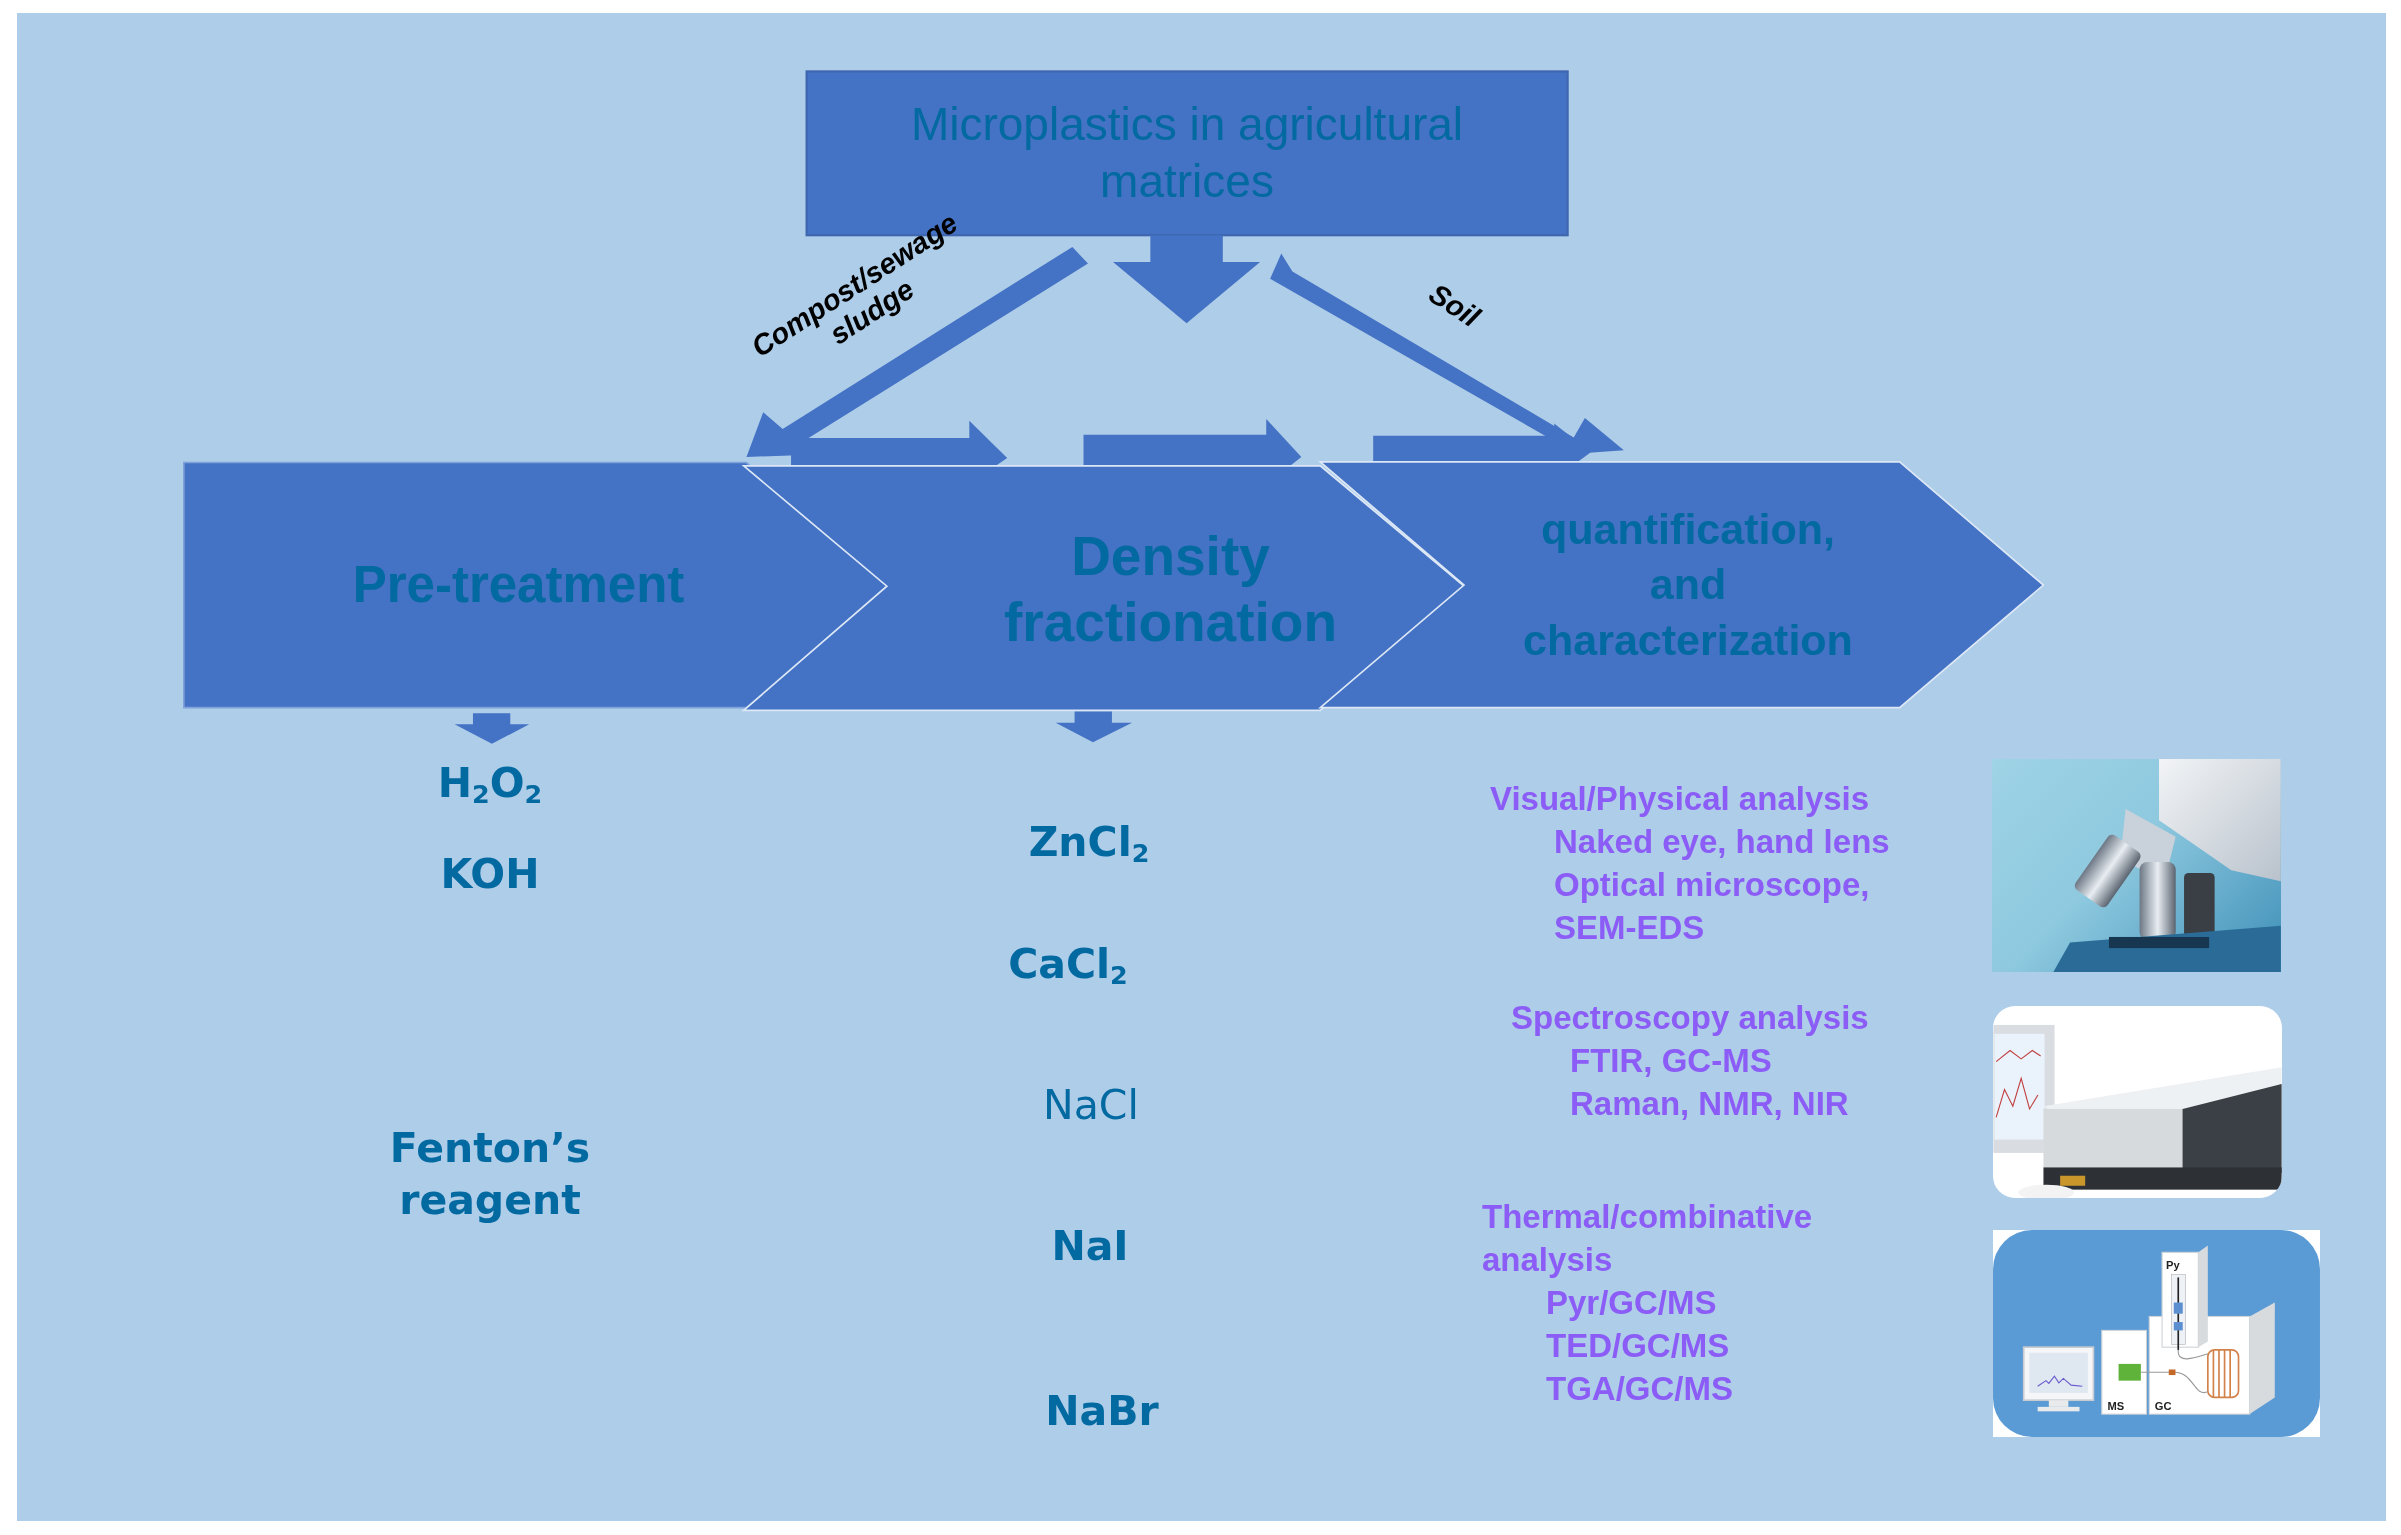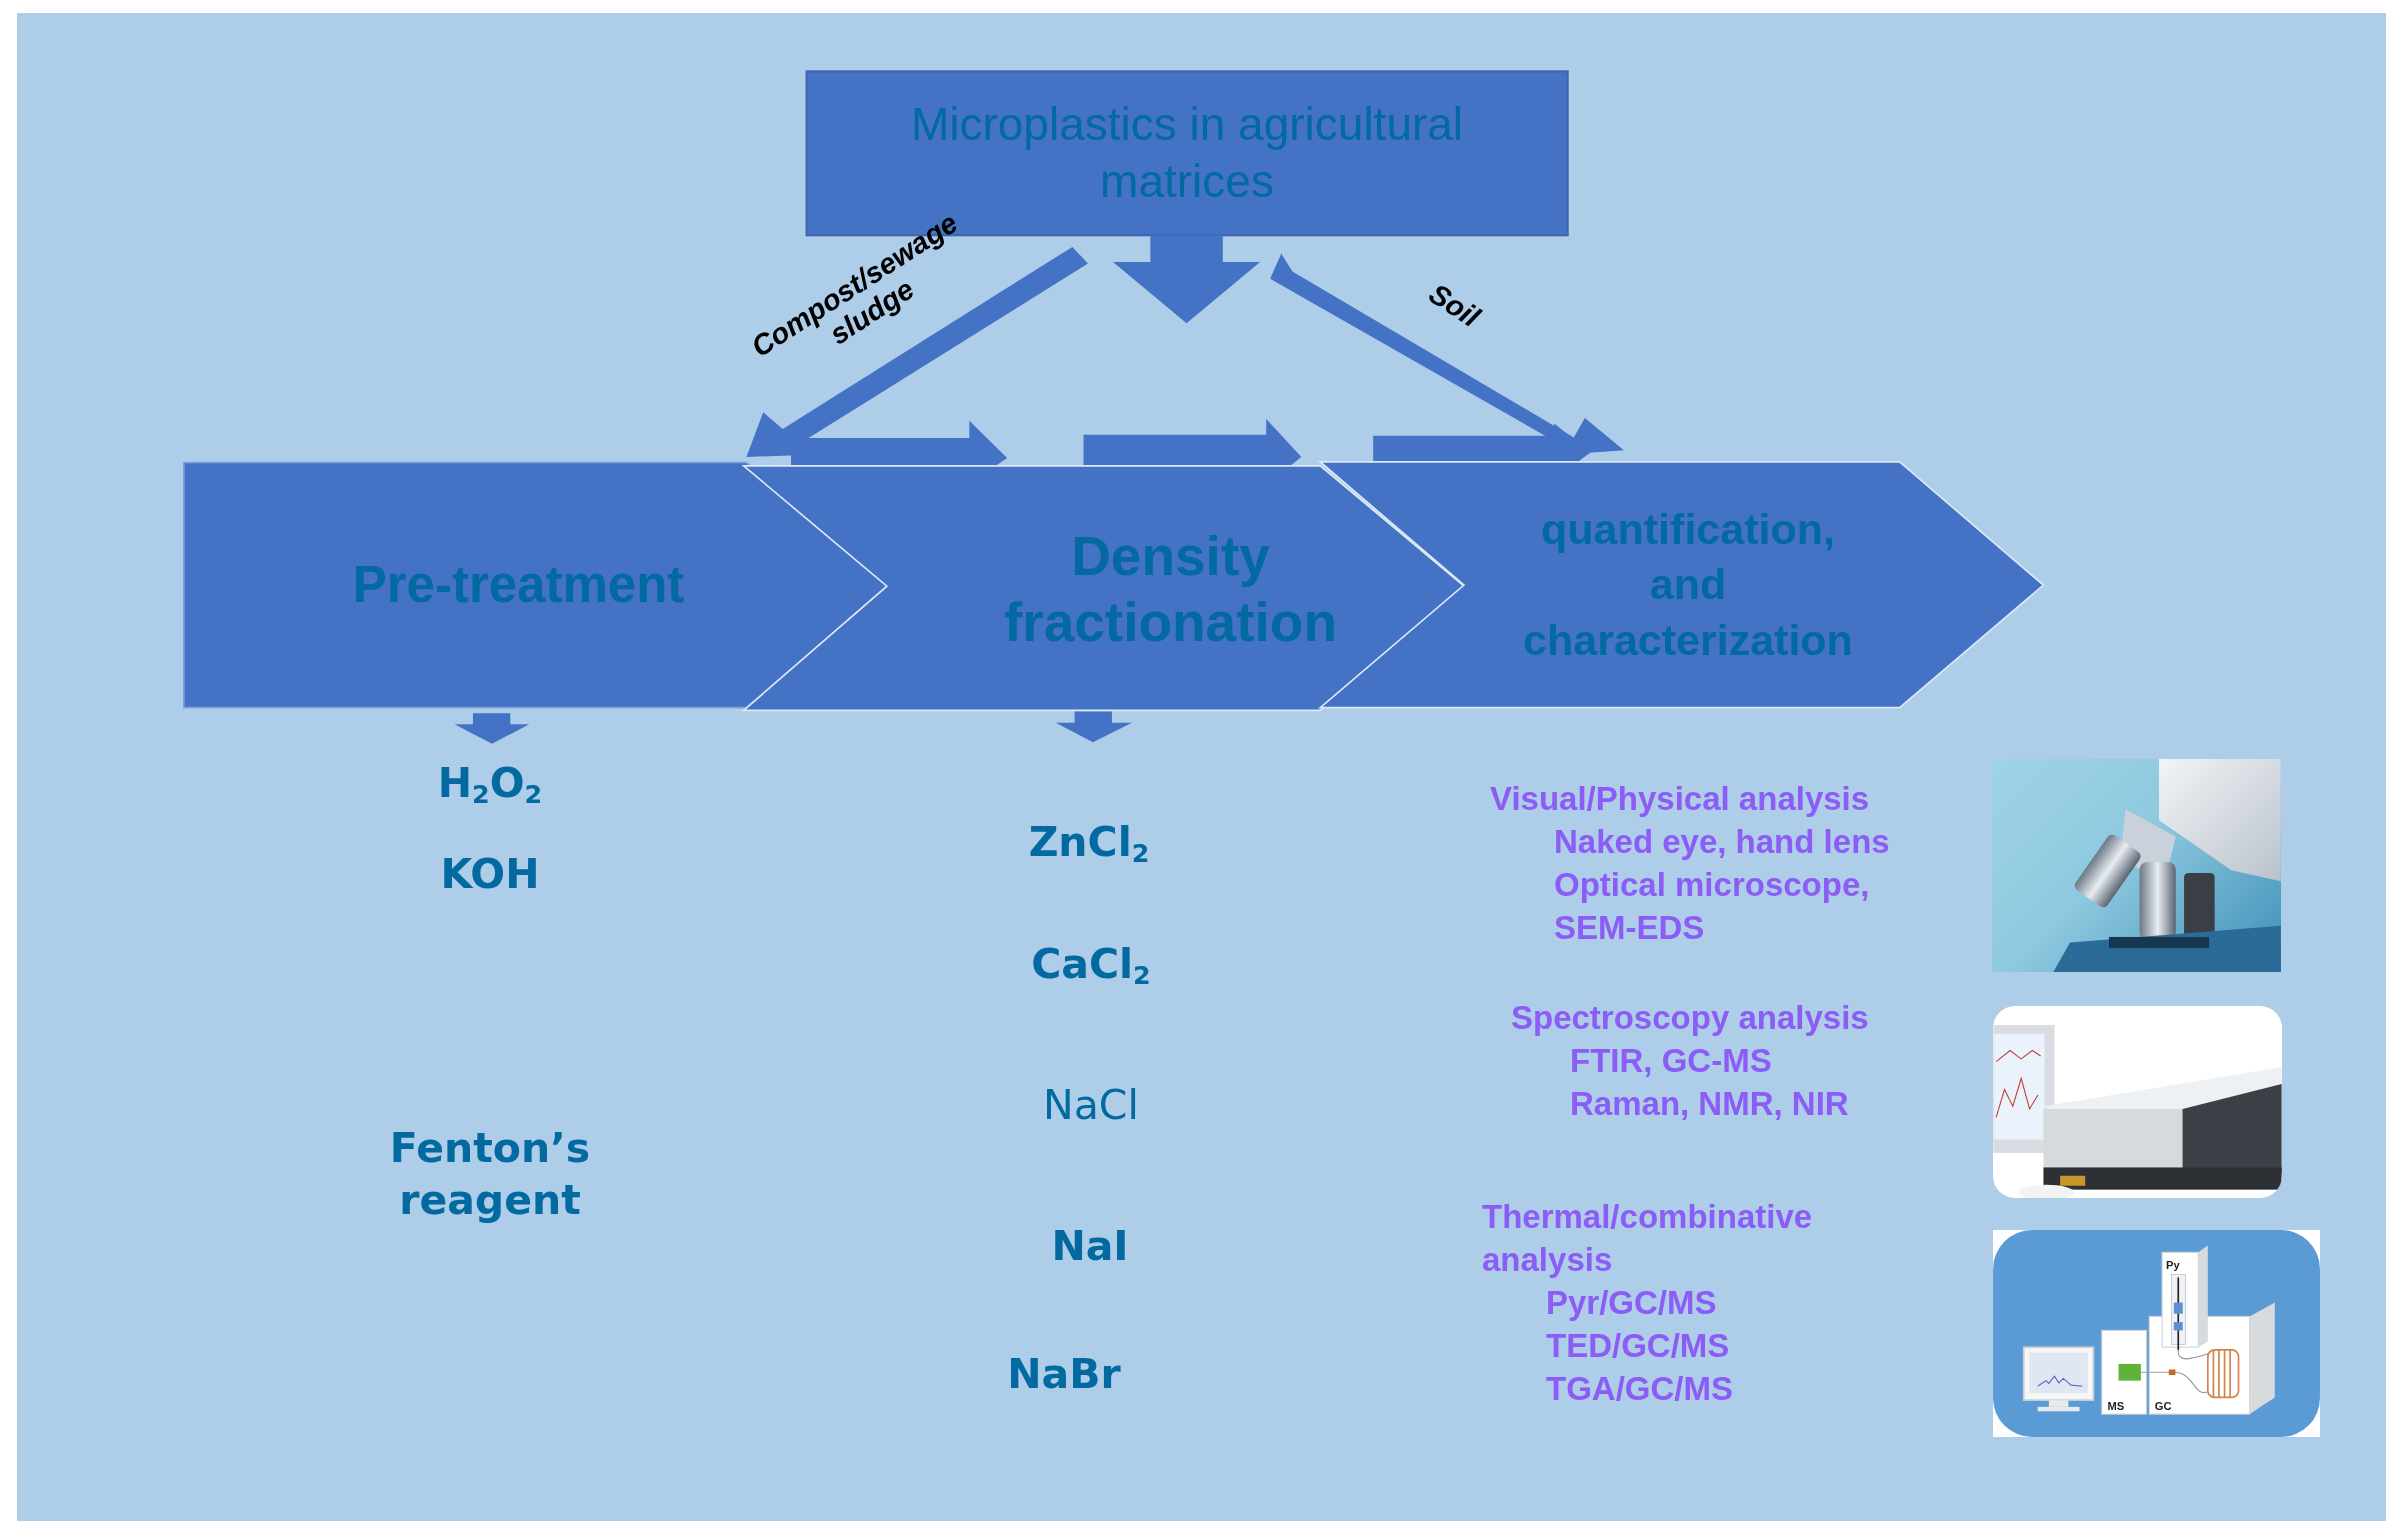--- a/index.html
+++ b/index.html
@@ -118,30 +118,30 @@
 <div class="txt reagent" style="left:369px; top:921px; width:242px; height:507px; line-height:1.25;">
   <div>
     <div>Fenton’s</div>
     <div>reagent</div>
   </div>
 </div>
 
 <div class="txt reagent" style="left:943px; top:784px; width:292px; height:118px;">
   <span><span>ZnCl</span><sub>2</sub></span>
 </div>
-<div class="txt reagent" style="left:947px; top:904px; width:288px; height:122px;">
+<div class="txt reagent" style="left:924px; top:904px; width:288px; height:122px;">
   <span><span>CaCl</span><sub>2</sub></span>
 </div>
 <div class="txt reagent light" style="left:947px; top:1034px; width:288px; height:143px;">
   <span>NaCl</span>
 </div>
 <div class="txt reagent" style="left:955px; top:1186px; width:270px; height:122px;">
   <span>NaI</span>
 </div>
-<div class="txt reagent" style="left:931px; top:1314px; width:266px; height:122px;">
+<div class="txt reagent" style="left:969px; top:1314px; width:266px; height:122px;align-items:flex-end;">
   <span>NaBr</span>
 </div>
 
 <div class="analysis" style="left:1490px; top:777px;">
   <div class="head">Visual/Physical analysis</div>
   <div class="sub">Naked eye, hand lens</div>
   <div class="sub">Optical microscope,</div>
   <div class="sub">SEM-EDS</div>
 </div>
 <div class="analysis" style="left:1511px; top:996px;">

